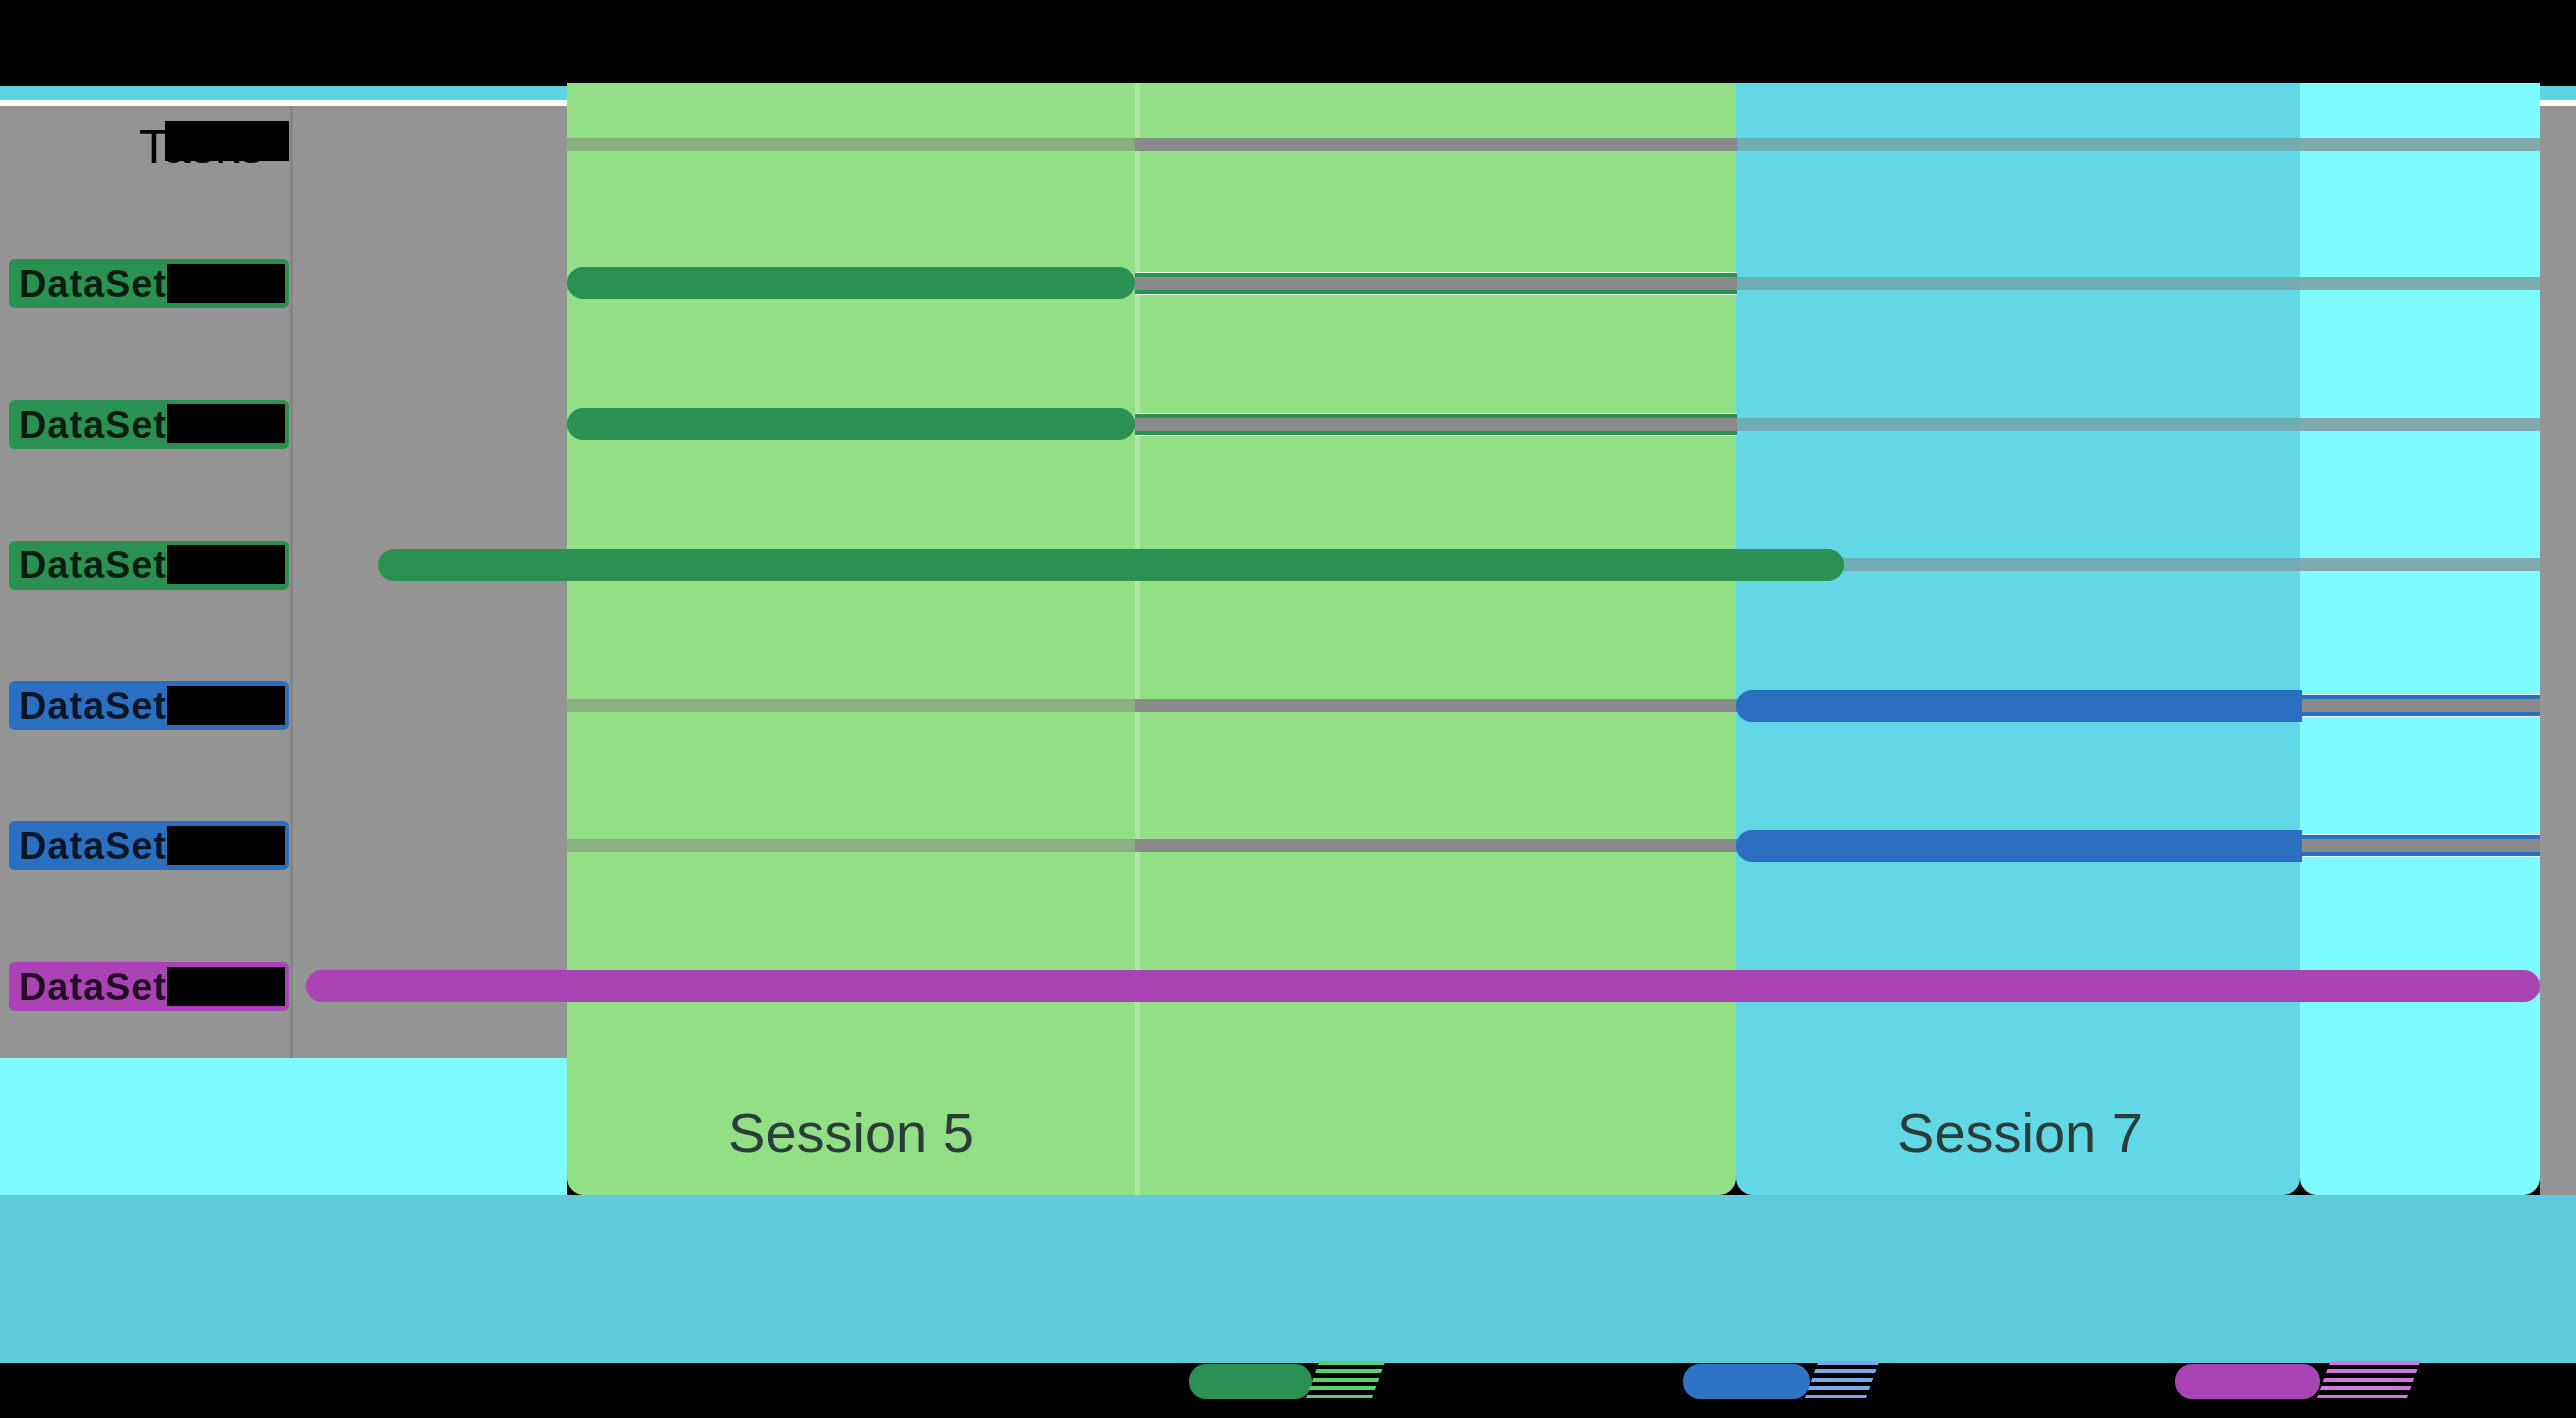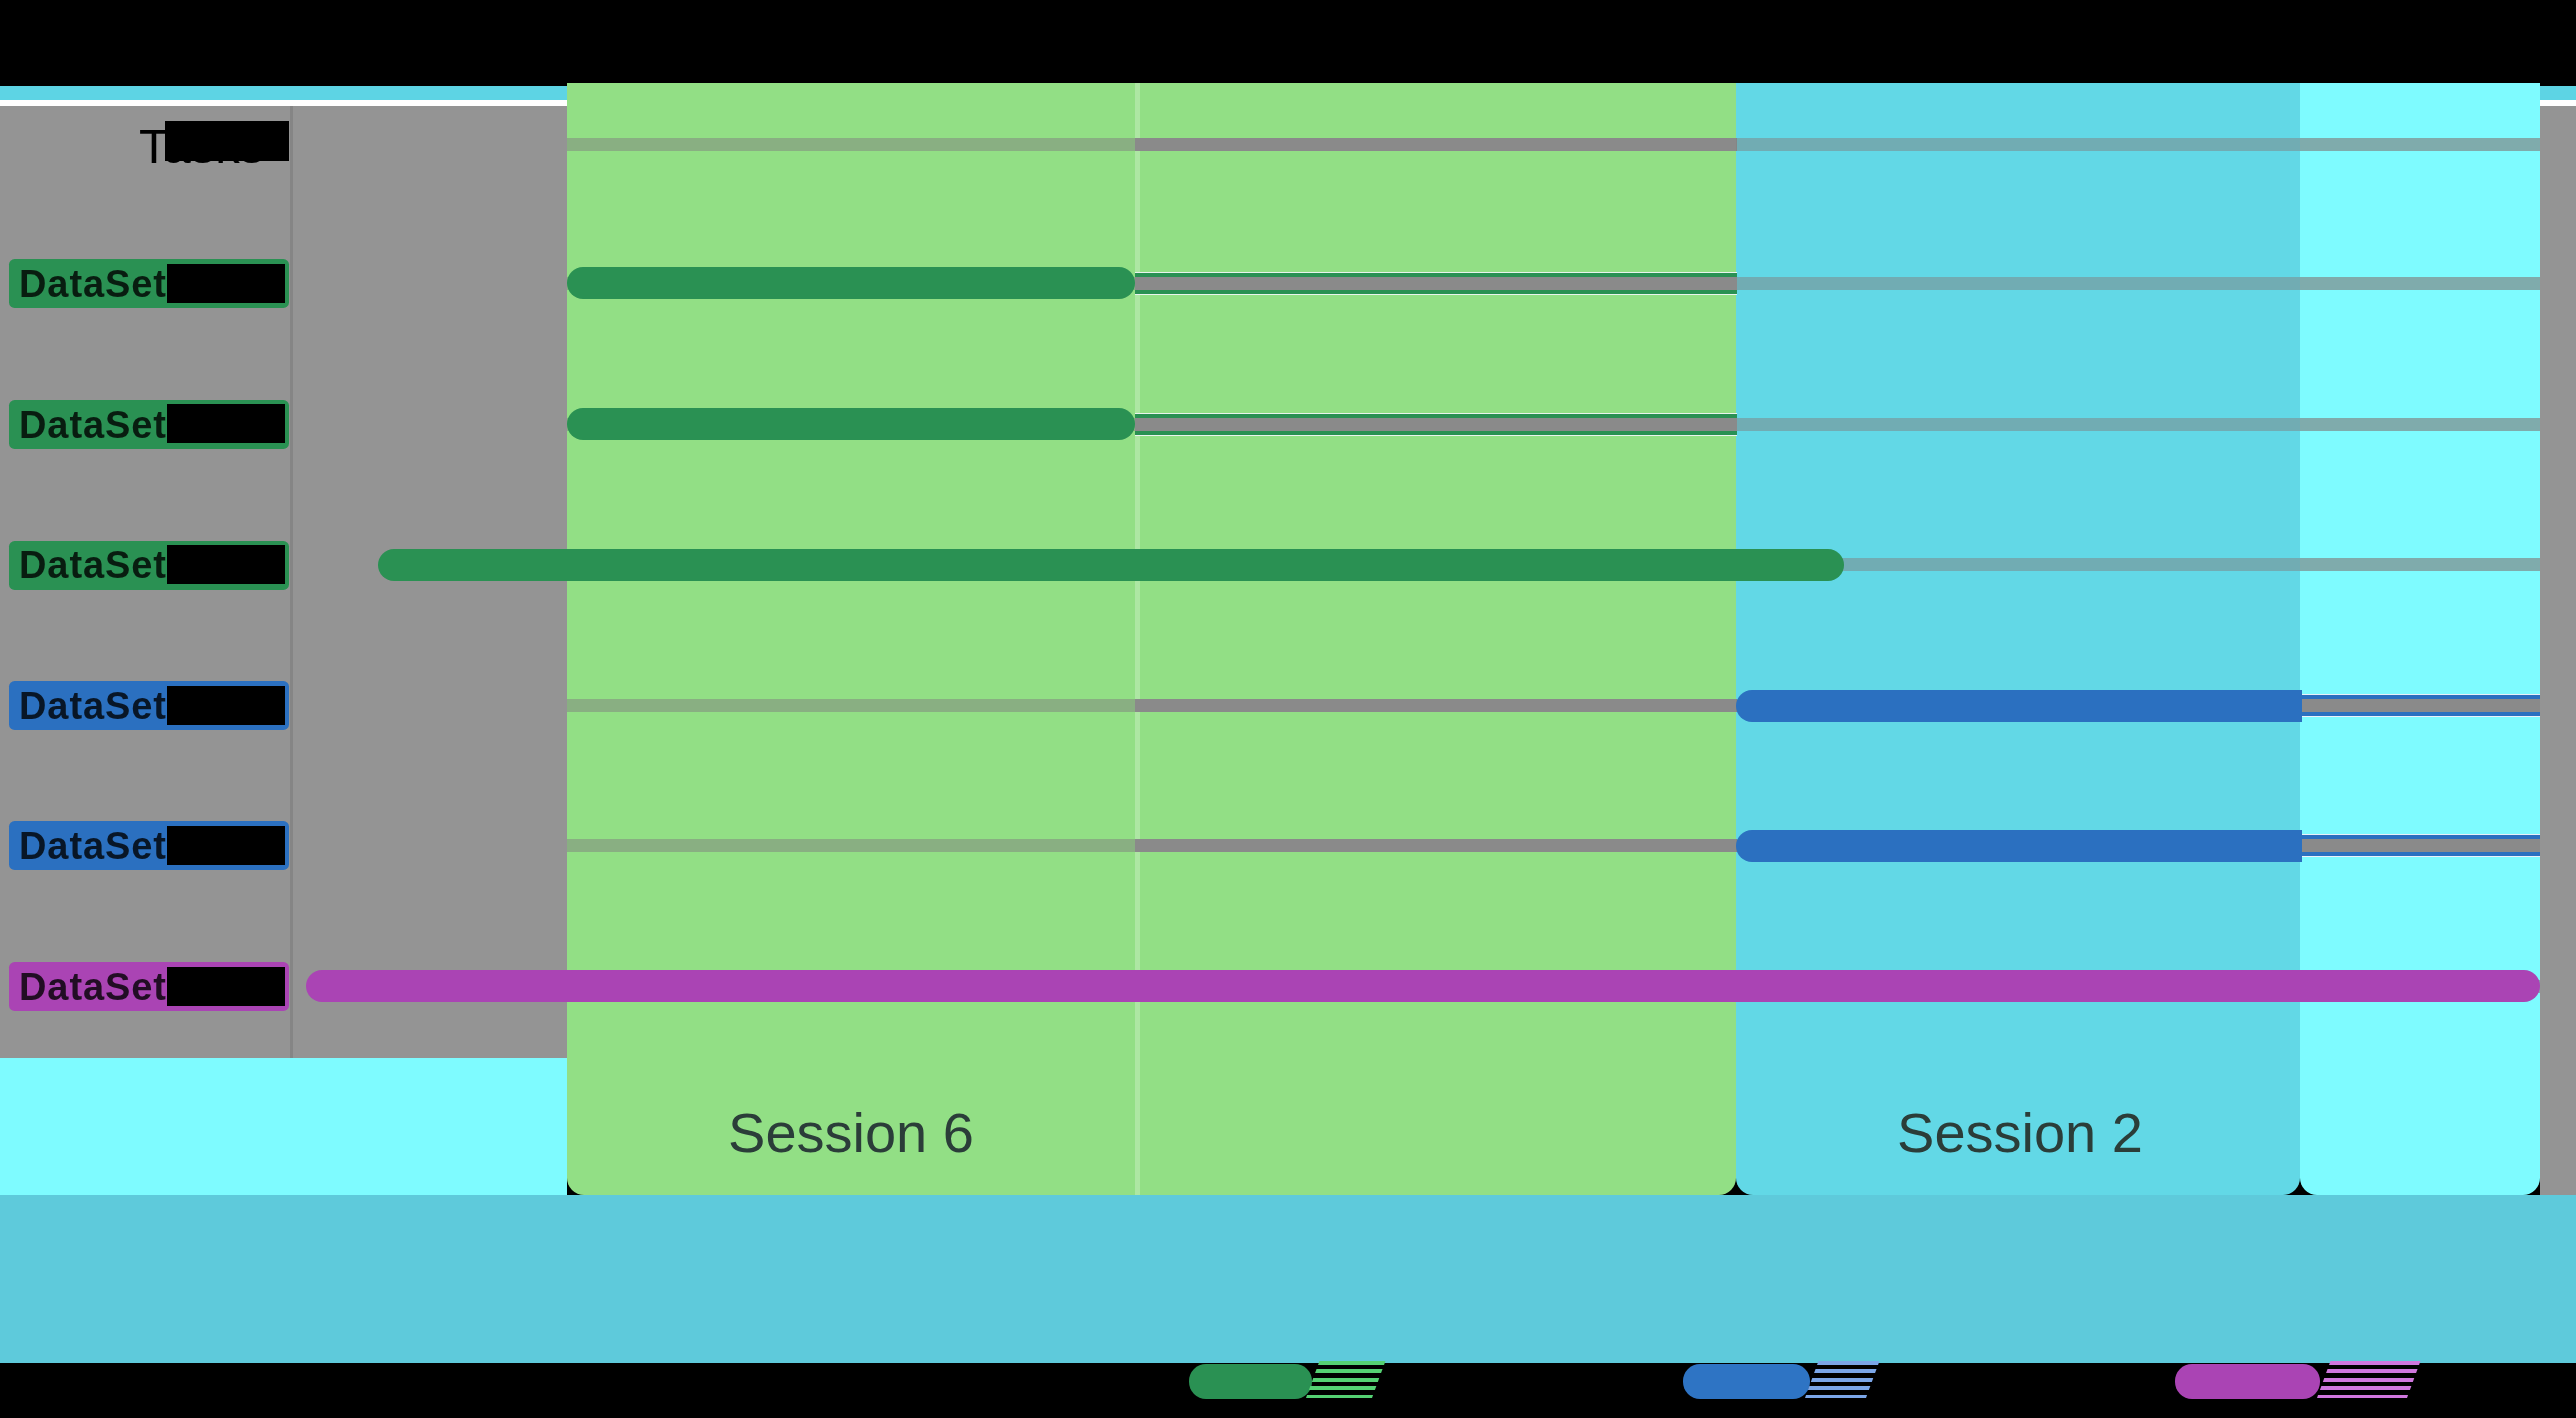--- a/index.html
+++ b/index.html
@@ -108,22 +108,22 @@
       <div class="abs " style="left: 2300px; top: 980px; width: 240px; height: 13px; background: rgba(128, 128, 128, 0.65);"></div>
       <div class="abs bar" style="left: 306px; top: 970px; width: 2234px; height: 32px; background: rgb(170, 68, 180);"></div>
       <div class="abs pill" style="left: 9.4px; top: 962px; width: 280px; height: 49px; background: rgb(170, 68, 180);"></div>
       <div class="abs pill-text" style="top: 966px; color: rgba(0, 0, 0, 0.8);">DataSet C1</div>
       <div class="abs label-redact" style="left: 167px; top: 967px; width: 118px; height: 39px; background: rgb(0, 0, 0);"></div>
     </div>
 
   <div class="abs tasks-label">Tasks</div>
   <div class="abs tasks-redact"></div>
 
-  <div class="abs session-label" id="session1-label" style="left: 851px;">Session 6</div>
-  <div class="abs session-label" id="session2-label" style="left: 2020px;">Session 2</div>
+  <div class="abs session-label" id="session1-label" style="left: 851px;">Session 5</div>
+  <div class="abs session-label" id="session2-label" style="left: 2020px;">Session 7</div>
 
   <div class="abs legend-band"></div>
   <div id="legend-layer" class="abs" style="left:0;top:0;width:2576px;height:1419px;">
       <div class="abs legend-pill" style="left: 1189px; width: 123px; background: rgb(42, 145, 83);"></div>
       <div class="abs legend-stripes" style="left: 1312px; width: 66px; background: repeating-linear-gradient(rgb(85, 209, 115) 0px, rgb(85, 209, 115) 3.8px, transparent 3.8px, transparent 8.4px);"></div>
       <div class="abs legend-pill" style="left: 1683px; width: 127px; background: rgb(46, 116, 196);"></div>
       <div class="abs legend-stripes" style="left: 1811px; width: 61px; background: repeating-linear-gradient(rgb(123, 166, 232) 0px, rgb(123, 166, 232) 3.8px, transparent 3.8px, transparent 8.4px);"></div>
       <div class="abs legend-pill" style="left: 2175px; width: 145px; background: rgb(170, 68, 180);"></div>
       <div class="abs legend-stripes" style="left: 2323px; width: 90px; background: repeating-linear-gradient(rgb(208, 119, 222) 0px, rgb(208, 119, 222) 3.8px, transparent 3.8px, transparent 8.4px);"></div>
     </div>

